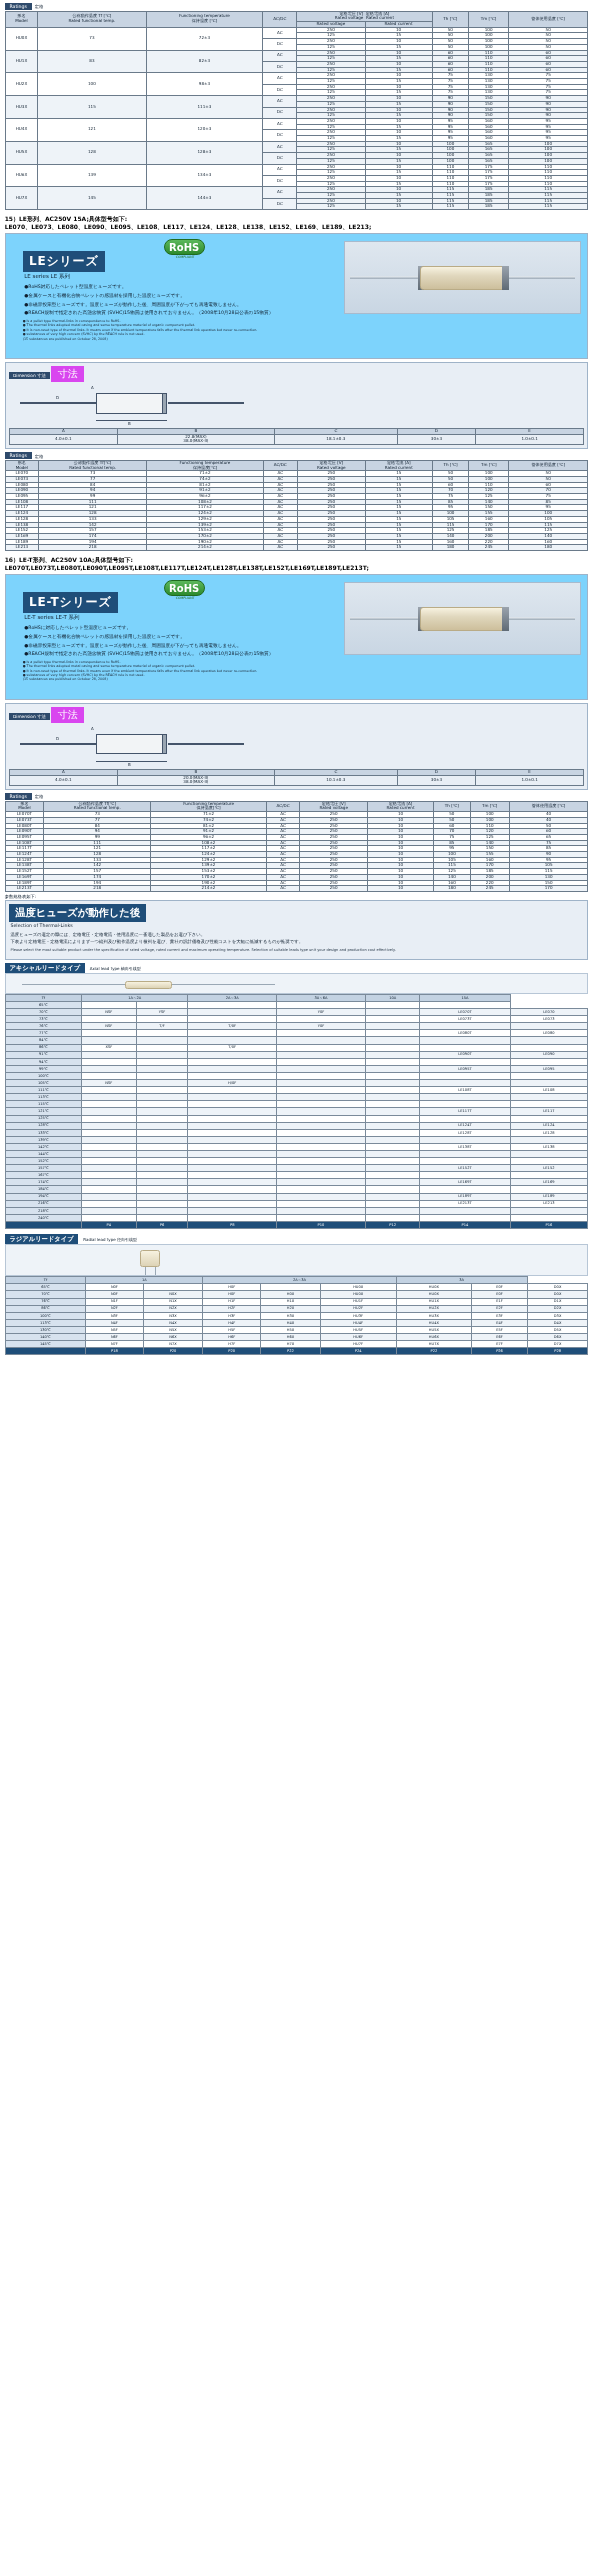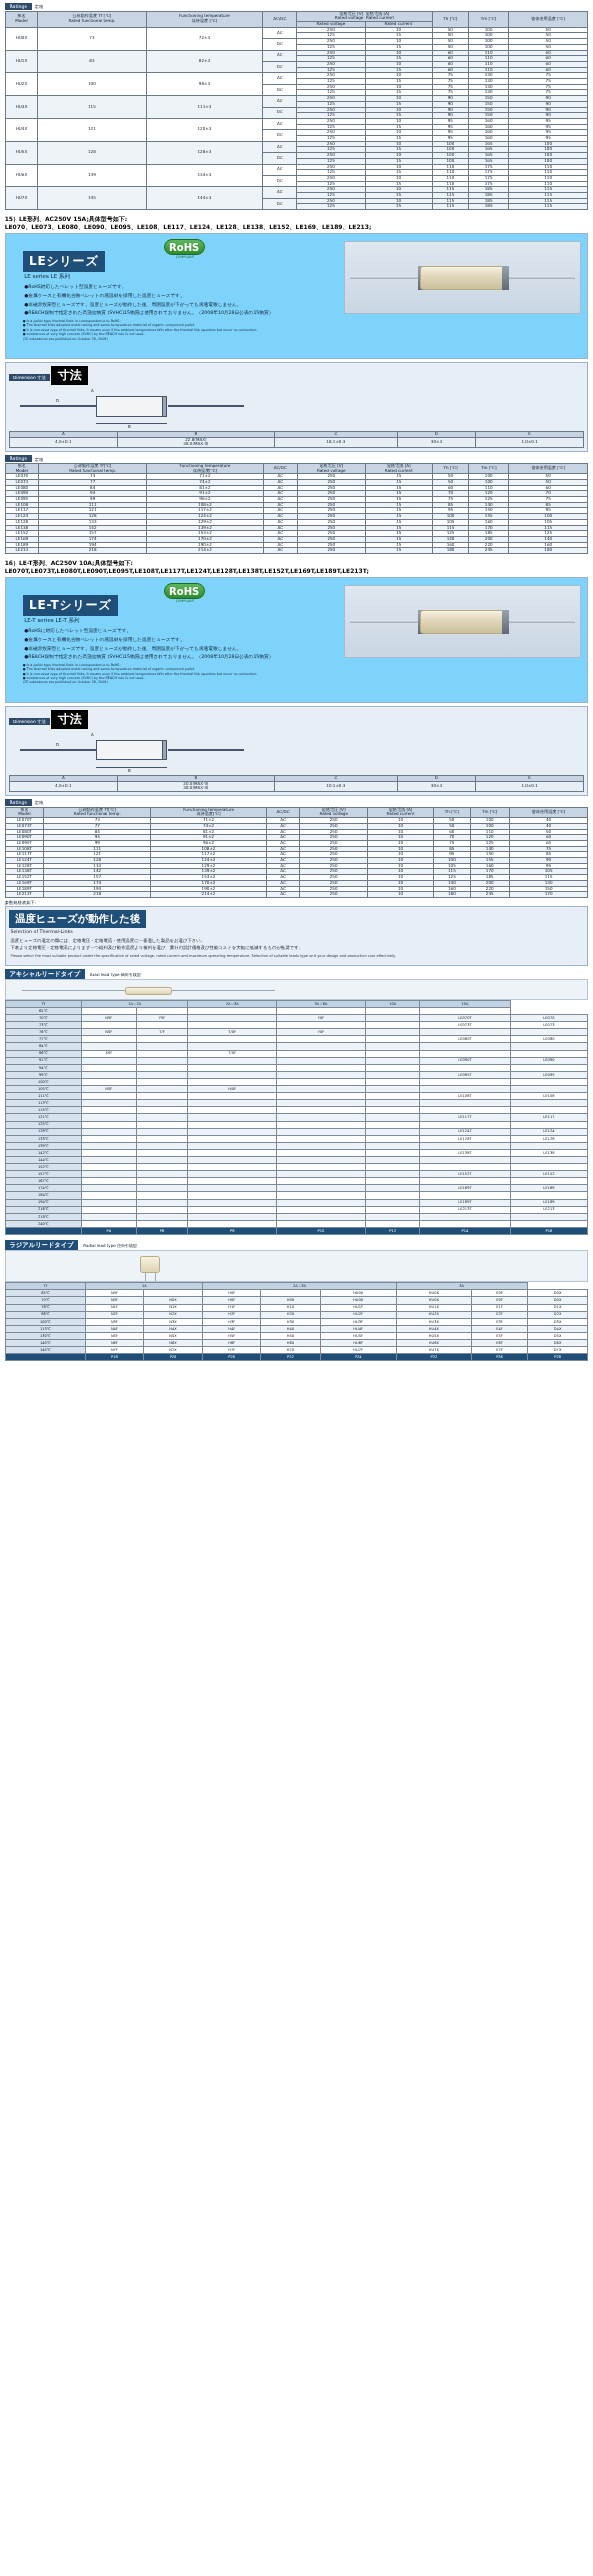--- a/index.html
+++ b/index.html
@@ -93,21 +93,21 @@
     position:absolute; top: 24px; width: 7.1px; height: 24px;
     background: linear-gradient(#9aa3ad,#5f6a75);
   }
   .photo .lead {
     position:absolute; top: 34px; height: 3.2px;
     background: linear-gradient(#e9eef3,#9aa8b5);
   }
 
   
   .dim-tag { background:#2e4a6b; color:#fff; font-size:4.3px; padding:0.8px 4px; display:inline-block;}
-  .dim-title { background:#000000; color:#fff; font-size:12px; font-weight:bold; padding:0.8px 6.3px; display:inline-block; }
+  .dim-title { background:#d946ef; color:#fff; font-size:10px; font-weight:normal; padding:0.8px 6.3px; display:inline-block; }
   .dim-panel { background:#e8eef5; border:0.8px solid #9fb3c8; padding:3.2px; margin-bottom:3.2px; position:relative;}
   .dim-draw { height: 46px; position: relative; }
   .dim-draw .dbody {
     position:absolute; left: 87px; top: 11px; width: 71px; height: 20.6px;
     background: #f2f4f6; border:0.8px solid #44546a;
   }
   .dim-draw .dband { position:absolute; top:11px; width:5.5px; height:20.6px; background:#9aa6b2; border:0.8px solid #44546a;}
   .dim-draw .dlead { position:absolute; top:20px; height:2.4px; background:#8c98a4; border-top:0.8px solid #44546a; border-bottom:0.8px solid #44546a;}
   .dim-draw .dimline { position:absolute; border-top:0.4px solid #44546a; }
   .dim-draw .dlabel { position:absolute; font-size:4px; color:#102030;}

